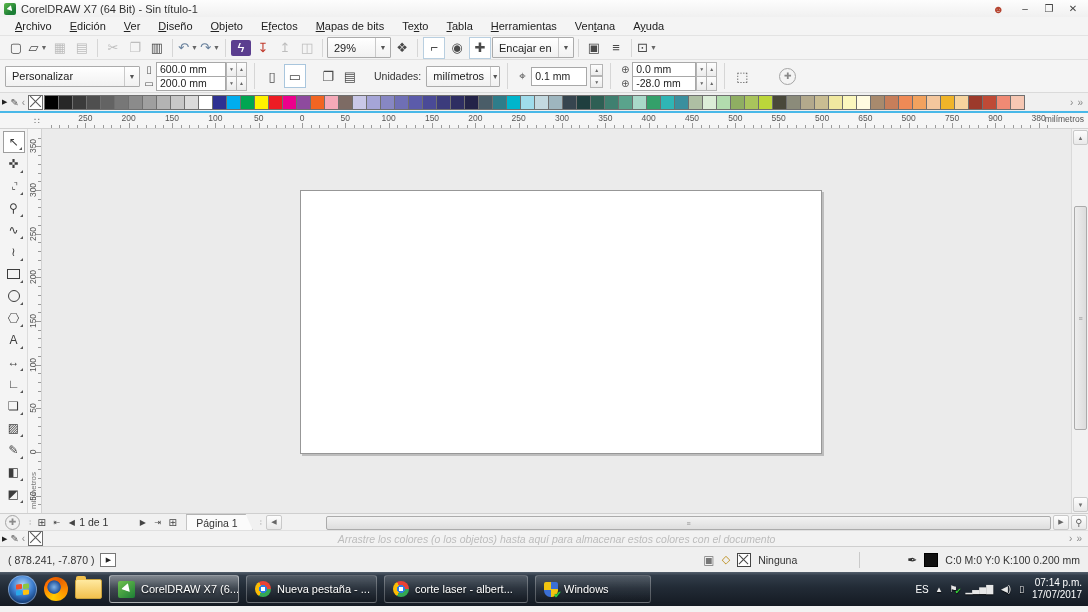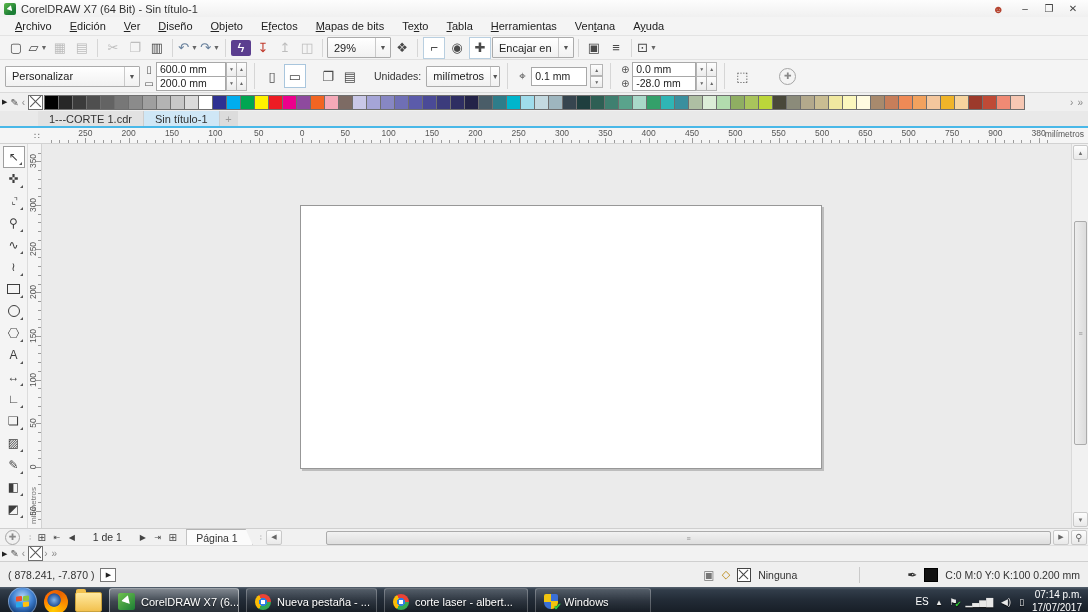--- a/index.html
+++ b/index.html
@@ -107,21 +107,21 @@
   #vthumb{position:absolute;left:2px;top:77px;width:11px;height:222px;background:linear-gradient(90deg,#ededed,#dcdcdc);
     border:1px solid #ababab;border-radius:2px;display:flex;align-items:center;justify-content:center;color:#909090;font-size:7px;}
 
   
   #navrow{height:16px;background:#f1f1f1;border-top:1px solid #cfcfcf;font-size:10.5px;color:#333;}
   .qc{width:13px;height:13px;border:1px solid #a5a5a5;border-radius:50%;color:#8a8a8a;
     display:flex;align-items:center;justify-content:center;font-size:9px;margin:0 6px 0 5px;}
   .grip-dots{color:#b0b0b0;font-size:8px;margin:0 3px;}
   .nav-ic{width:15px;height:14px;display:flex;align-items:center;justify-content:center;font-size:8px;color:#444;}
   .nav-ic.pg{font-size:10px;}
-  #nav-count{width:56px;text-align:center;}
+  #nav-count{width:56px;}
   #pagetab{height:15px;margin-left:6px;padding:0 14px 0 9px;display:flex;align-items:center;background:#fbfbfb;
     border:1px solid #b3b3b3;border-bottom:none;clip-path:polygon(0 0,calc(100% - 7px) 0,100% 100%,0 100%);}
   #hscroll{flex:1;display:flex;align-items:center;height:100%;margin-left:4px;}
   #htrack{flex:1;height:12px;margin:0 1px;position:relative;background:#f1f1f1;}
   #hthumb{position:absolute;left:42px;right:0;top:0;height:12px;background:linear-gradient(#f2f2f2,#dedede);
     border:1px solid #ababab;border-radius:2px;display:flex;align-items:center;justify-content:center;color:#909090;font-size:7px;}
   .nav-box{width:14px;height:13px;border:1px solid #c9c9c9;background:linear-gradient(#fdfdfd,#e9e9e9);
     display:flex;align-items:center;justify-content:center;font-size:7px;color:#666;border-radius:2px;margin:0 1px;}
   .nav-box.mag{font-size:10px;}
 
@@ -437,25 +437,20 @@
         <span class="swatch" style="background: rgb(191, 74, 54);"></span>
         <span class="swatch" style="background: rgb(240, 138, 116);"></span>
         <span class="swatch" style="background: rgb(246, 199, 179);"></span>
       </span>
     <span class="pal-end">
       <span class="pal-arr">›</span>
       <span class="pal-arr">»</span>
     </span>
   </div>
 
-  <div id="doctabs" class="row">
-      <span class="dtab">1---CORTE 1.cdr</span>
-      <span class="dtab active">Sin título-1</span>
-      <span class="dtab-add">+</span>
-    </div>
 
   <div id="rulerrow" class="row">
     <div id="ruler-corner">
       <span>∷</span>
     </div>
     <div id="hruler">
       <span id="hunit">milímetros</span>
     <span class="htick" style="left: 6.657px; height: 3px;"></span>
         <span class="htick" style="left: 15.324px; height: 3px;"></span>
         <span class="htick" style="left: 23.991px; height: 3px;"></span>
@@ -739,20 +734,21 @@
     </span>
   </div>
 
   <div id="palette2" class="row">
     <span class="pal-head">
       <span class="pal-fly">▶</span>
       <span class="pal-eye">✎</span>
       <span class="pal-arr">‹</span>
       <span class="swatch none"></span>
     </span>
+    <span id="drop-hint">Arrastre los colores (o los objetos) hasta aquí para almacenar estos colores con el documento</span>
     <span class="pal-end">
       <span class="pal-arr">›</span>
       <span class="pal-arr">»</span>
     </span>
   </div>
 
   <div id="statusbar" class="row">
     <span id="coords">( 878.241, -7.870 )</span>
     <span class="play-box">▶</span>
     <span id="status-right">

